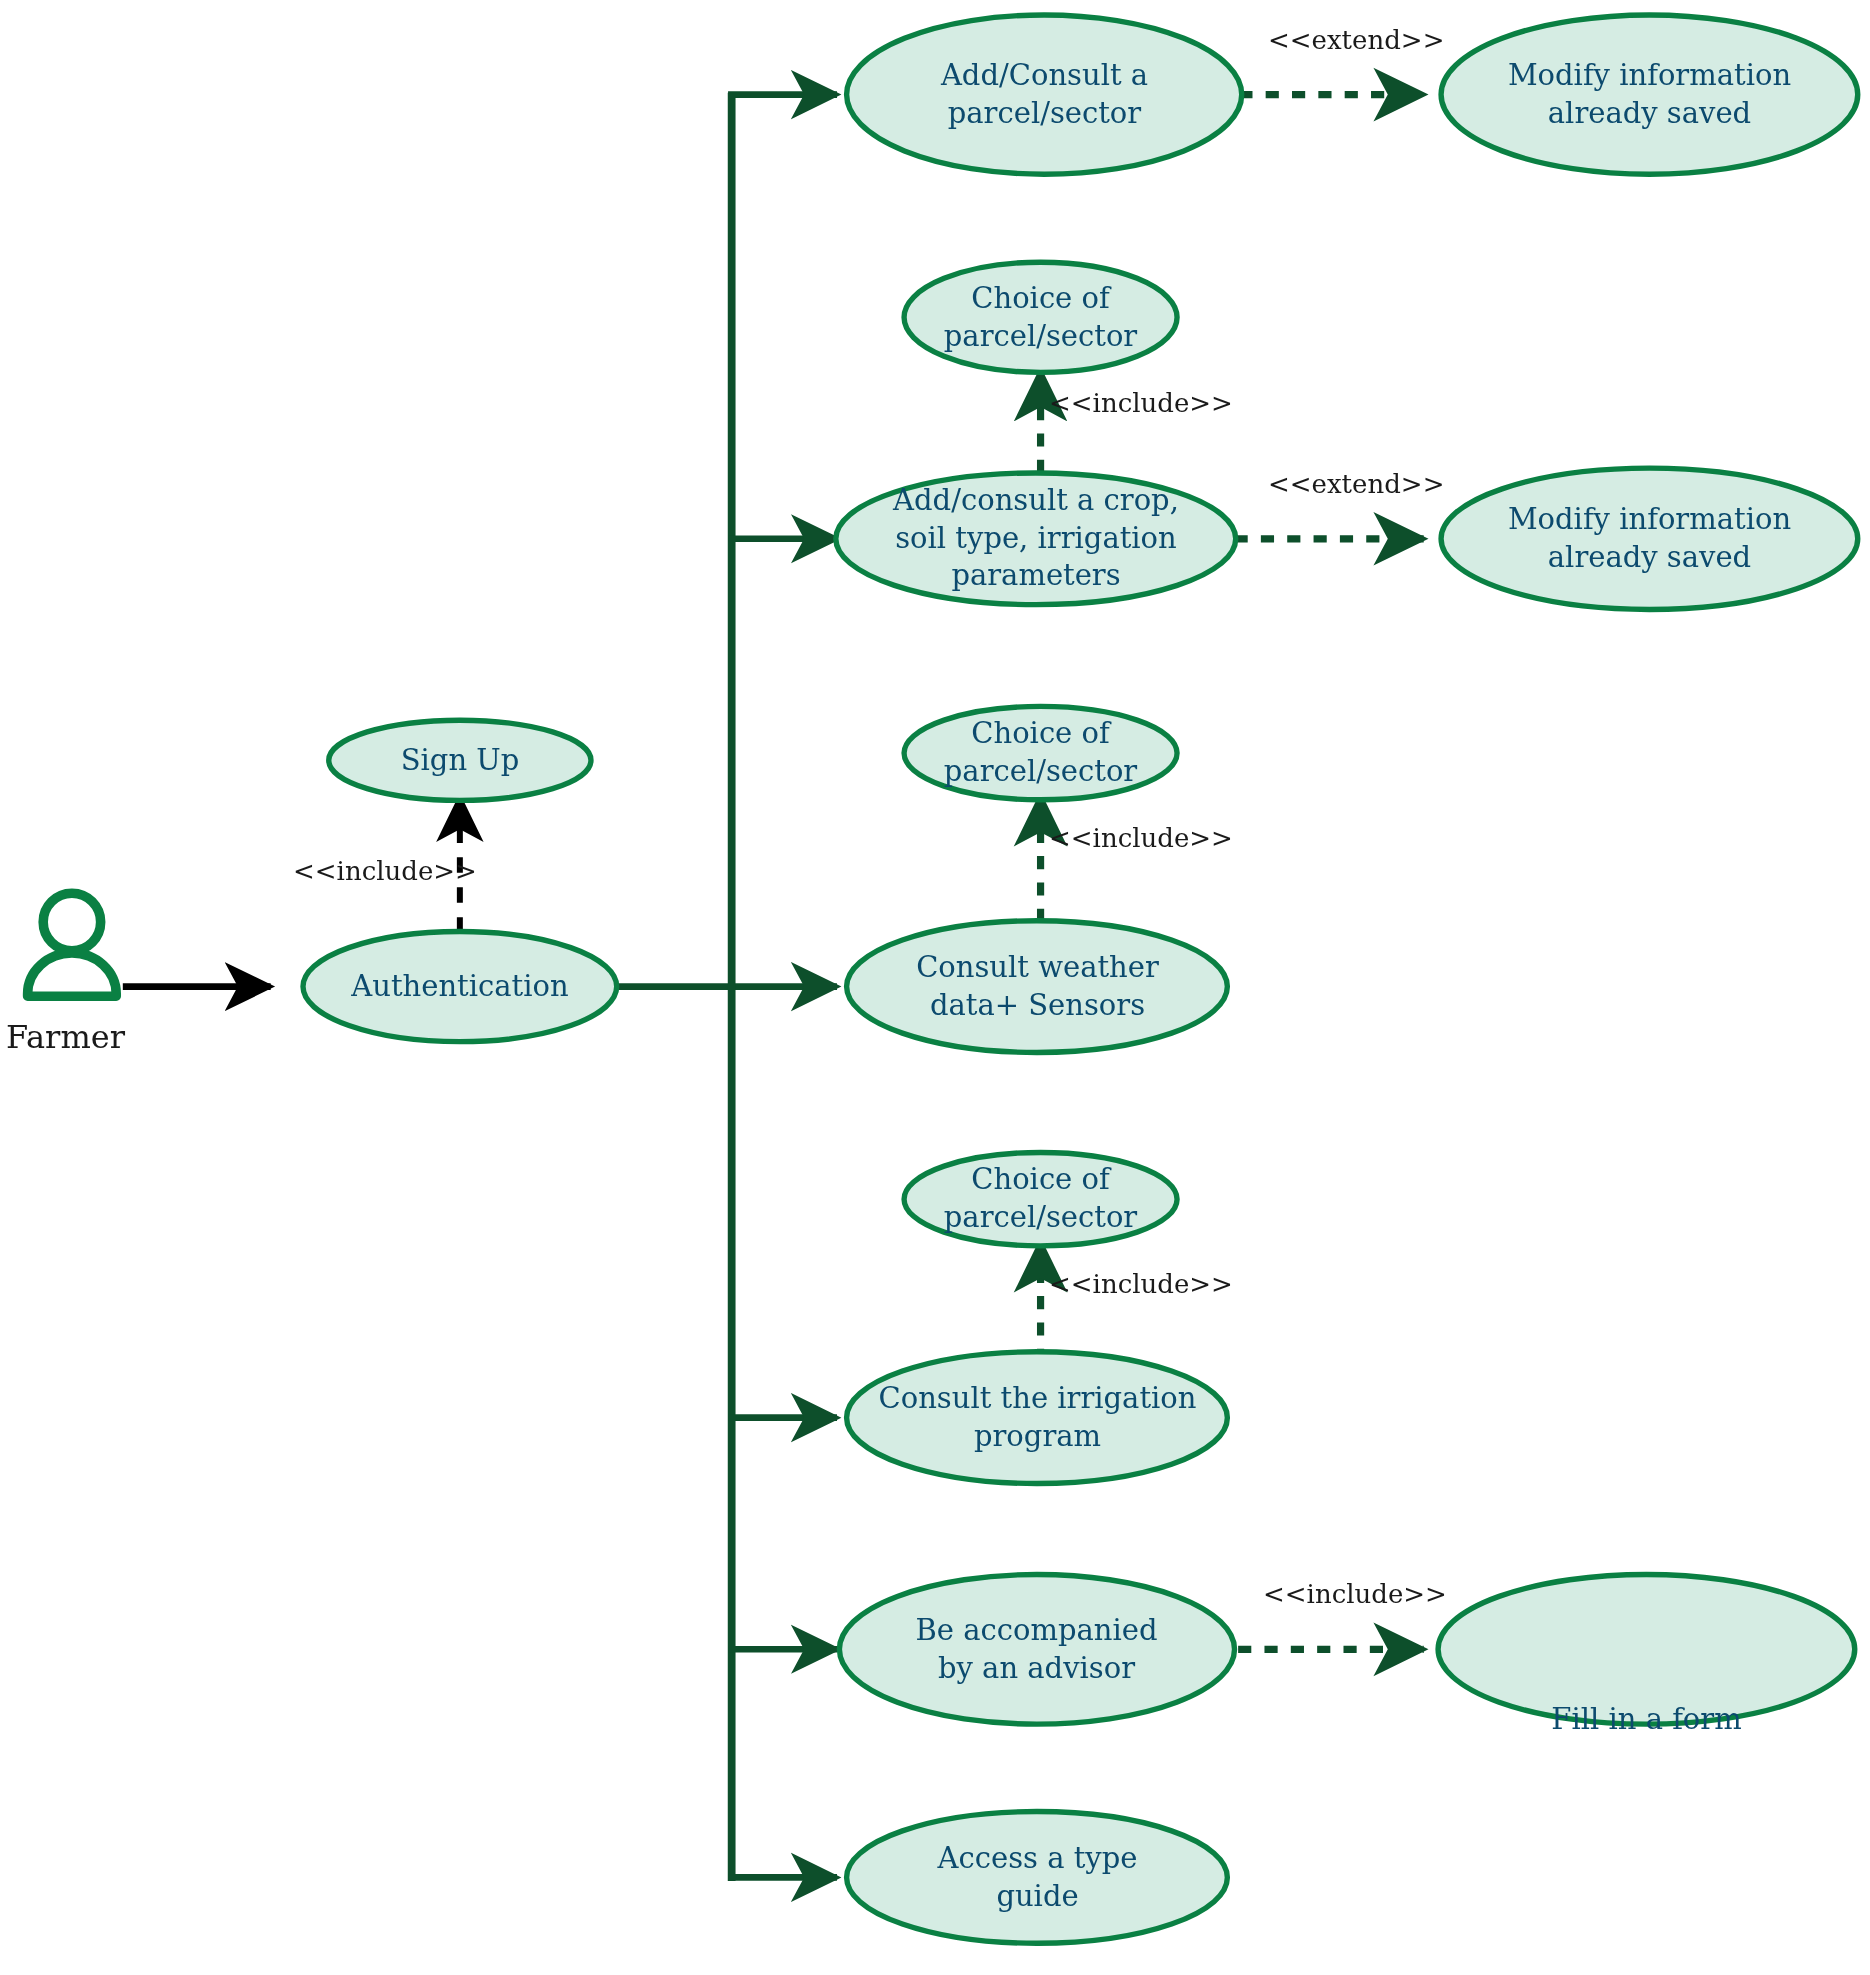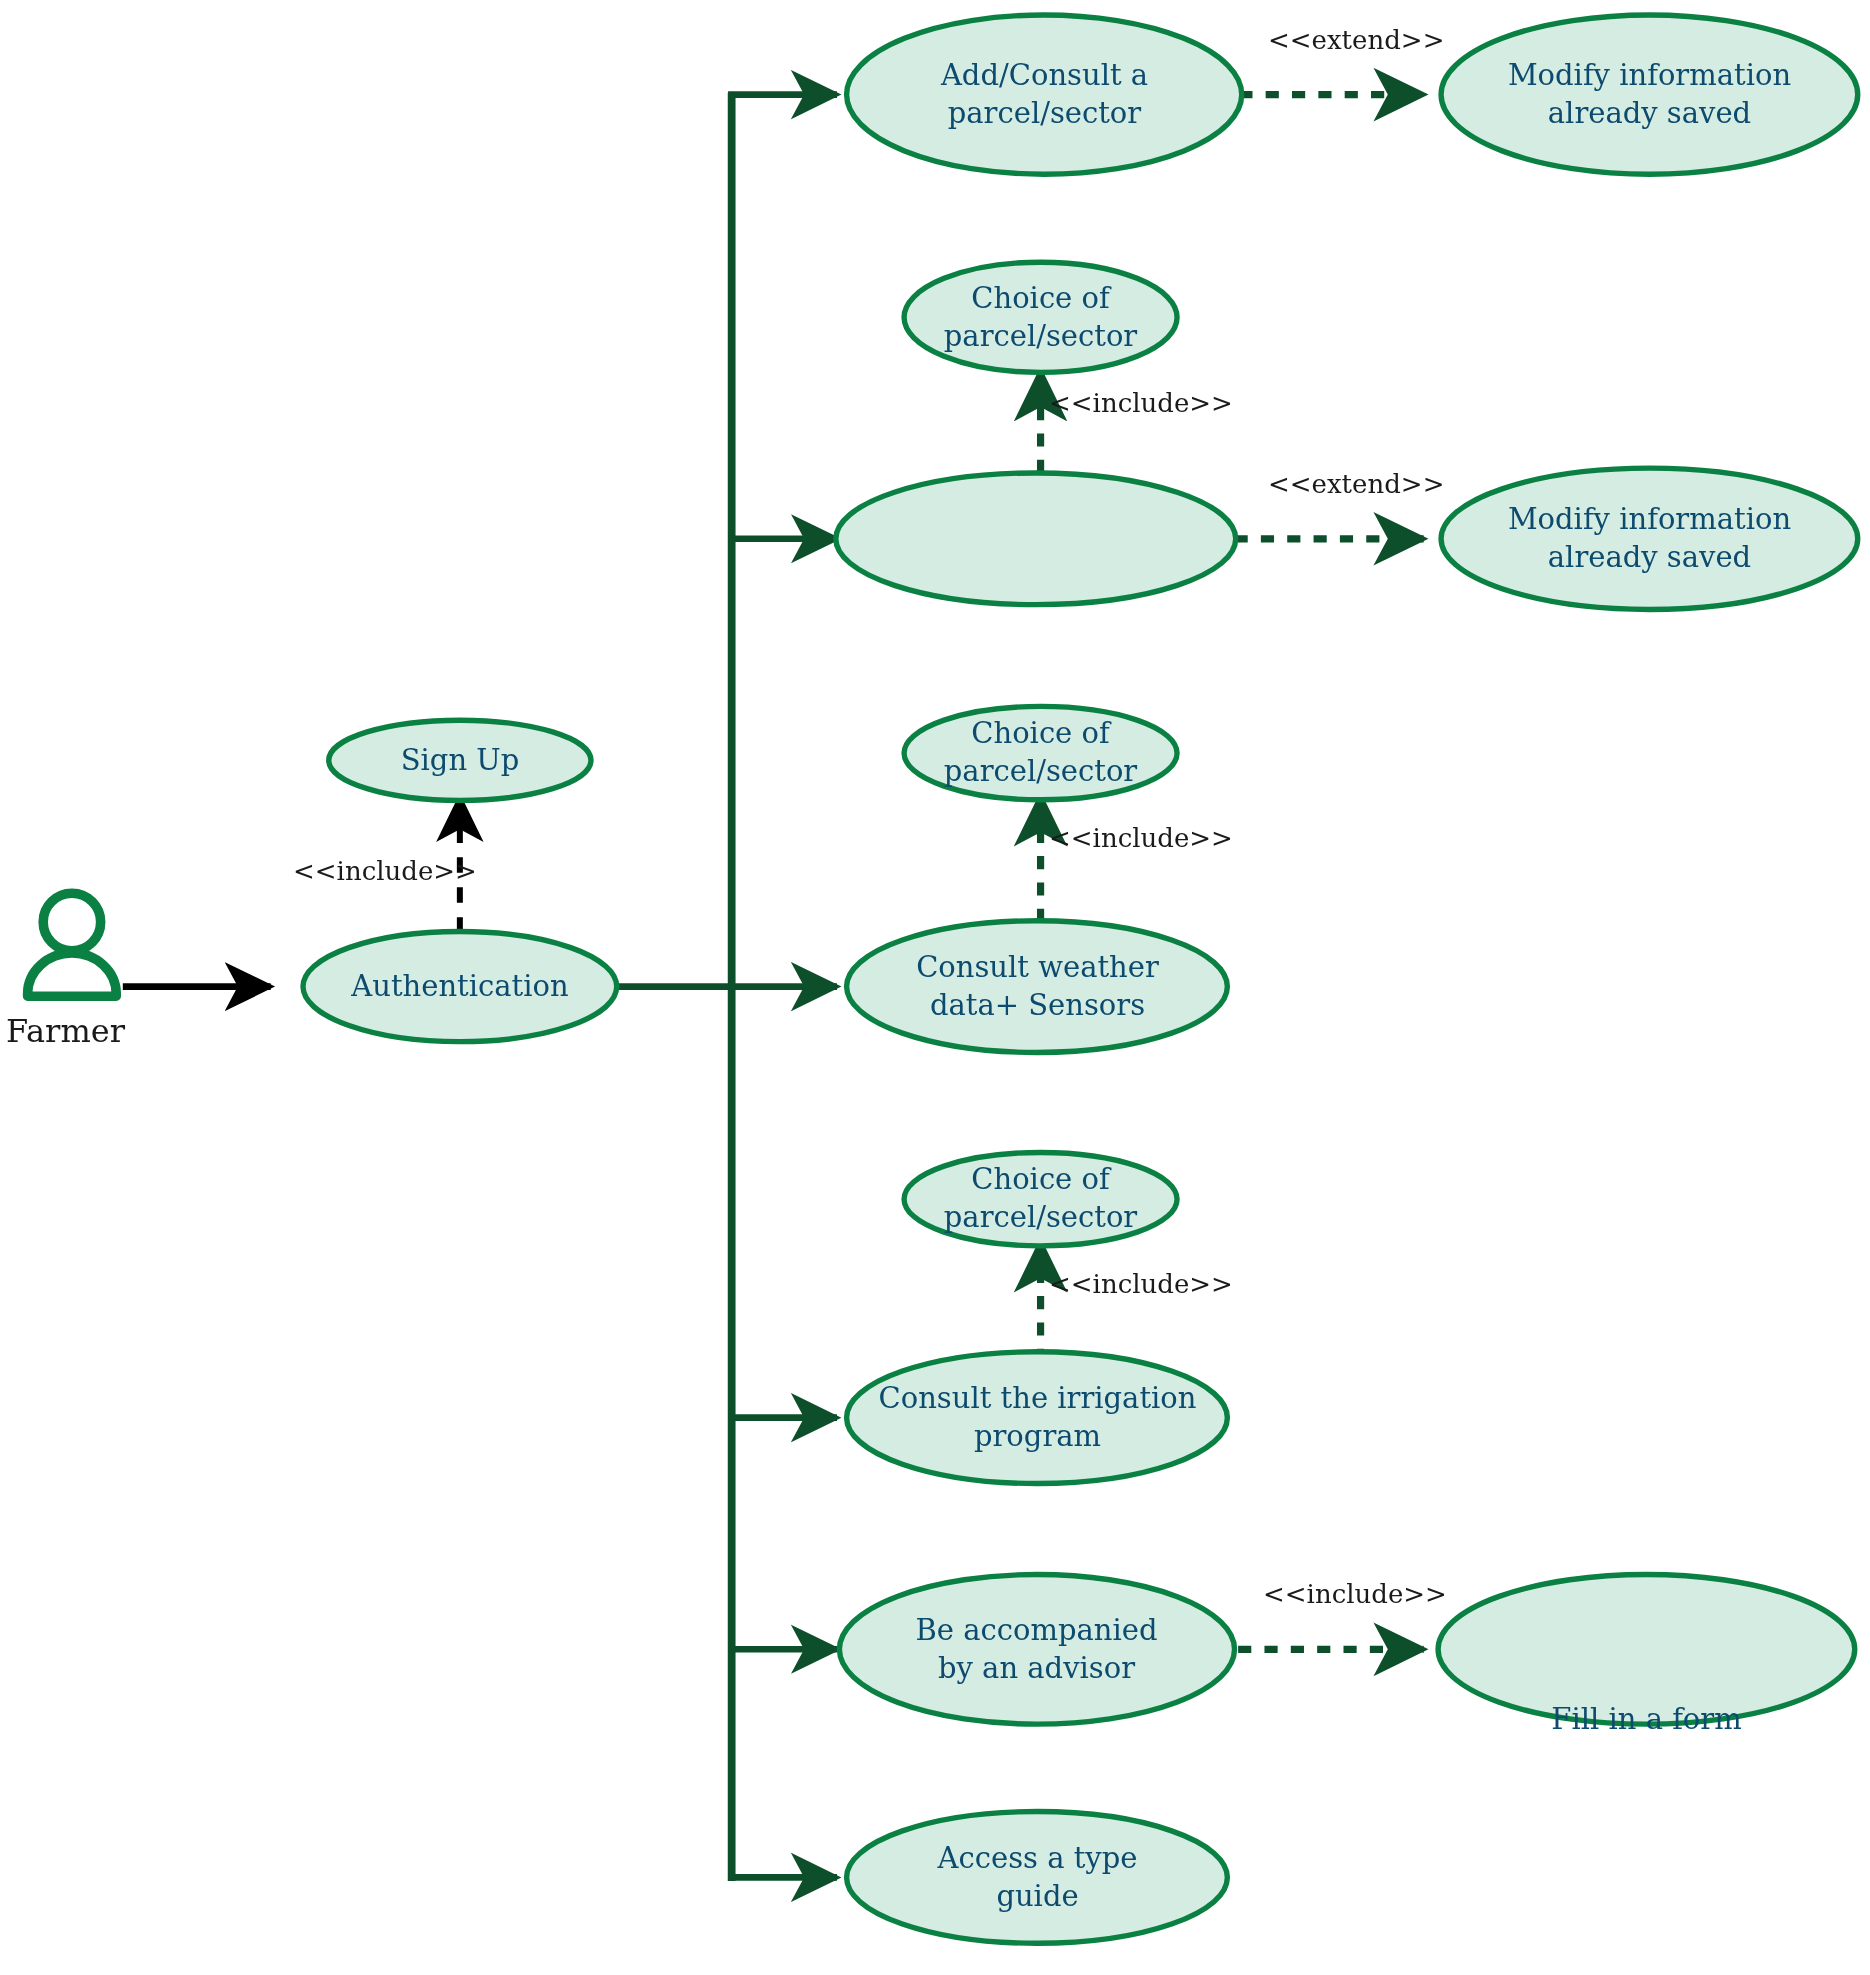--- a/index.html
+++ b/index.html
@@ -49,20 +49,21 @@
     font-family: "DejaVu Serif", "Liberation Serif", serif;
     font-size: 26px;
     white-space: nowrap;
   }
   .actor-label {
     position: absolute;
     color: #1a1a1a;
     font-family: "DejaVu Serif", "Liberation Serif", serif;
     font-size: 32px;
     white-space: nowrap;
+    margin-top: 6px;
   }
 </style>
 </head>
 <body>
 
 <div id="diagram-root">
 
   <svg class="layer" viewBox="0 0 3125 3299">
     <defs>
       <marker id="arrowGreen" viewBox="0 0 12 12" refX="10.5" refY="6" markerWidth="8" markerHeight="8" orient="auto-start-reverse">
@@ -148,20 +149,23 @@
 
   <div class="node-label" style="left:847px; top:41px; width:395px; height:108px;">Add/Consult a
 parcel/sector</div>
 
   <div class="node-label" style="left:1441px; top:41px; width:417px; height:108px;">Modify information
 already saved</div>
 
   <div class="node-label" style="left:904px; top:277px; width:273px; height:81px;">Choice of
 parcel/sector</div>
 
+  <div class="node-label" style="left:836px; top:480px; width:400px; height:117px;">Add/consult a crop,
+soil type, irrigation
+parameters</div>
 
   <div class="node-label" style="left:1441px; top:486px; width:417px; height:105px;">Modify information
 already saved</div>
 
   <div class="node-label" style="left:904px; top:712px; width:273px; height:81px;">Choice of
 parcel/sector</div>
 
   <div class="node-label" style="left:847px; top:934px; width:381px; height:105px;">Consult weather
 data+ Sensors</div>
 

